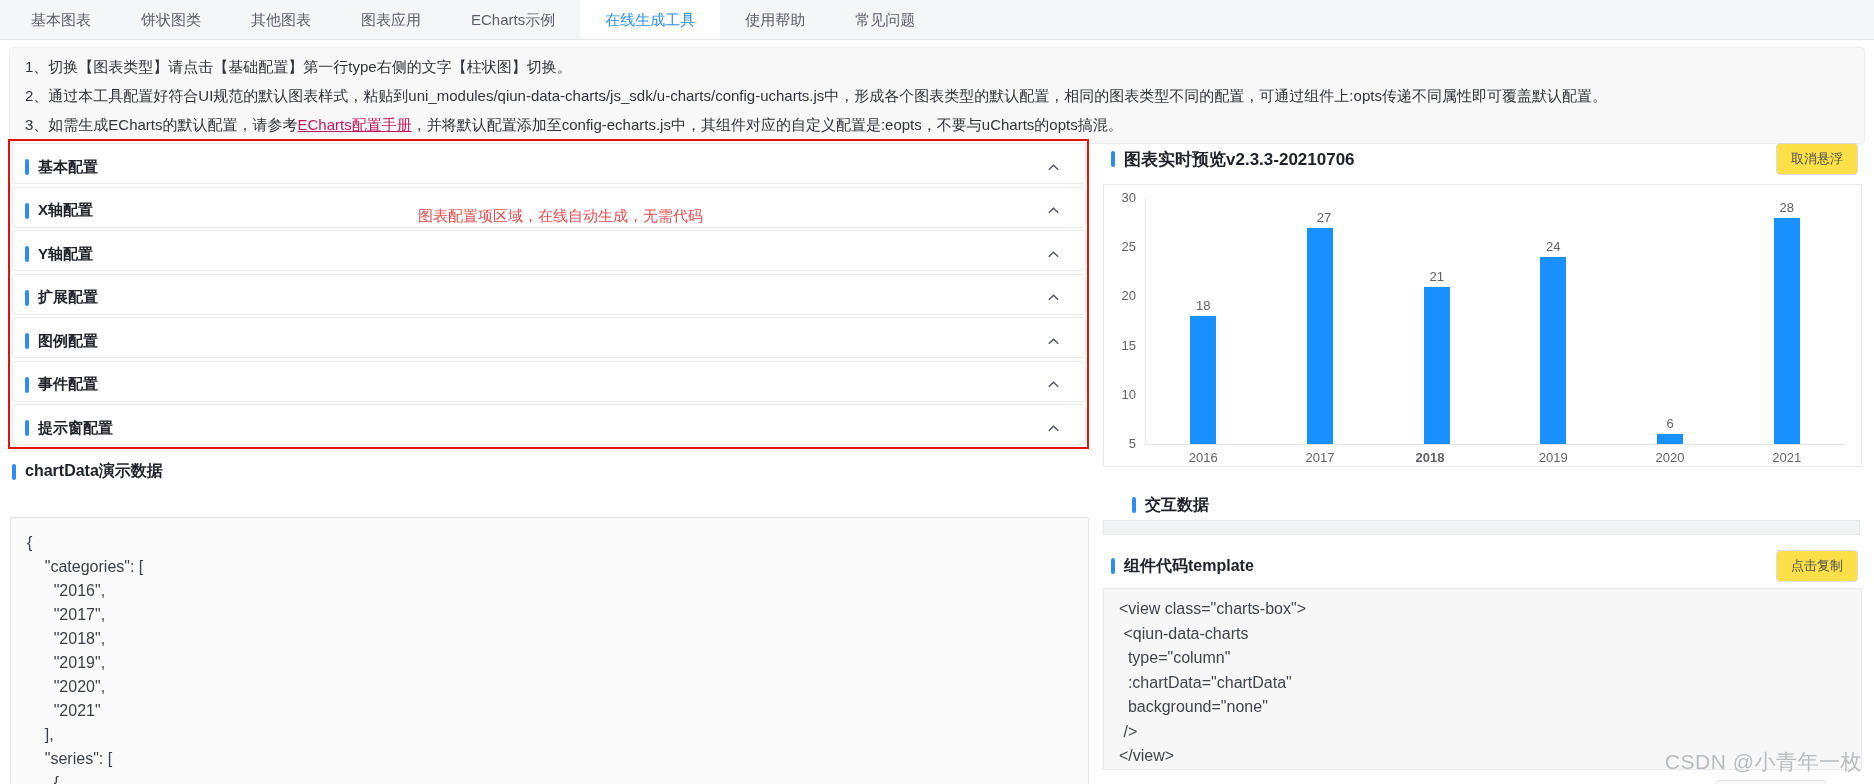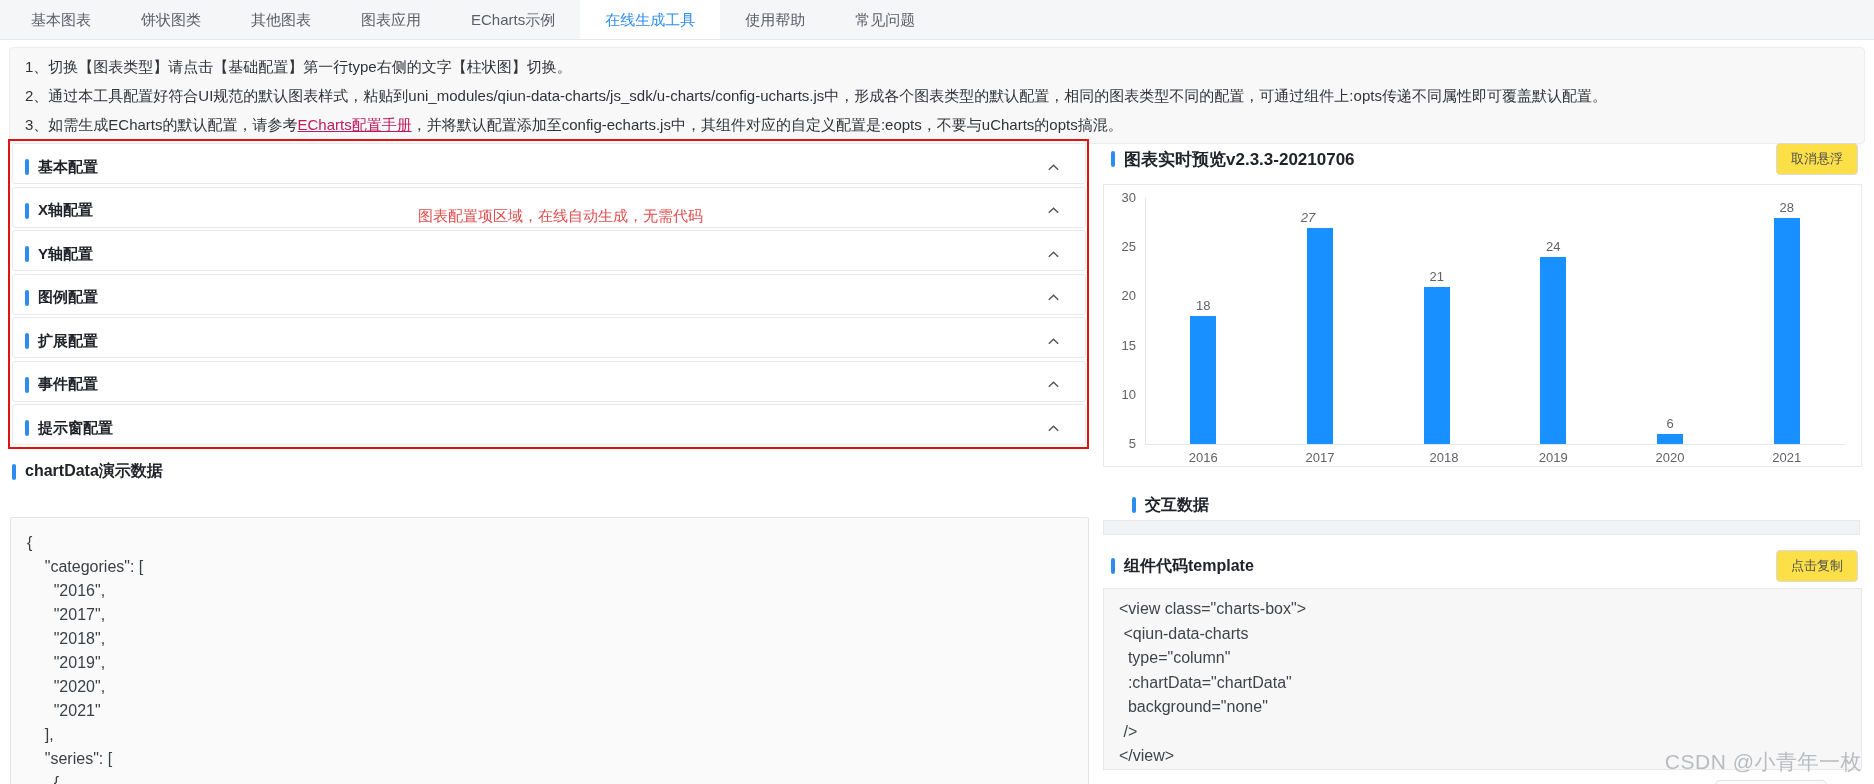--- a/index.html
+++ b/index.html
@@ -124,30 +124,30 @@
         <span class="bluebar"></span>
         <span class="acc-title">Y轴配置</span>
         <span class="chev">
           <svg width="15" height="15" viewBox="0 0 16 16">
             <polyline points="3,10.5 8,5.5 13,10.5" fill="none" stroke="#51555e" stroke-width="1.5"></polyline>
           </svg>
         </span>
       </div>
       <div class="acc-row">
         <span class="bluebar"></span>
+        <span class="acc-title">扩展配置</span>
+        <span class="chev">
+          <svg width="15" height="15" viewBox="0 0 16 16">
+            <polyline points="3,10.5 8,5.5 13,10.5" fill="none" stroke="#51555e" stroke-width="1.5"></polyline>
+          </svg>
+        </span>
+      </div>
+      <div class="acc-row">
+        <span class="bluebar"></span>
         <span class="acc-title">图例配置</span>
-        <span class="chev">
-          <svg width="15" height="15" viewBox="0 0 16 16">
-            <polyline points="3,10.5 8,5.5 13,10.5" fill="none" stroke="#51555e" stroke-width="1.5"></polyline>
-          </svg>
-        </span>
-      </div>
-      <div class="acc-row">
-        <span class="bluebar"></span>
-        <span class="acc-title">扩展配置</span>
         <span class="chev">
           <svg width="15" height="15" viewBox="0 0 16 16">
             <polyline points="3,10.5 8,5.5 13,10.5" fill="none" stroke="#51555e" stroke-width="1.5"></polyline>
           </svg>
         </span>
       </div>
       <div class="acc-row">
         <span class="bluebar"></span>
         <span class="acc-title">事件配置</span>
         <span class="chev">
@@ -200,25 +200,25 @@
           <div class="tick" style="top: 5px;">30</div>
           <div class="tick" style="top: 54.2px;">25</div>
           <div class="tick" style="top: 103.4px;">20</div>
           <div class="tick" style="top: 152.6px;">15</div>
           <div class="tick" style="top: 201.8px;">10</div>
           <div class="tick" style="top: 251px;">5</div>
           <div class="bar" style="left: 86.3333px; top: 131.08px; width: 26px; height: 127.92px; background: rgb(24, 144, 255);"></div>
           <div class="vlabel" style="left: 79.3333px; top: 113.08px; width: 40px;">18</div>
           <div class="xlabel" style="left: 69.3333px; top: 265px; width: 60px;">2016</div>
           <div class="bar" style="left: 203px; top: 42.52px; width: 26px; height: 216.48px; background: rgb(24, 144, 255);"></div>
-          <div class="vlabel" style="left: 184px; top: 24.52px; width: 40px; font-style: italic;">27</div>
+          <div class="vlabel" style="left: 200px; top: 24.52px; width: 40px;">27</div>
           <div class="xlabel" style="left: 186px; top: 265px; width: 60px;">2017</div>
           <div class="bar" style="left: 319.667px; top: 101.56px; width: 26px; height: 157.44px; background: rgb(24, 144, 255);"></div>
           <div class="vlabel" style="left: 312.667px; top: 83.56px; width: 40px;">21</div>
-          <div class="xlabel" style="left: 310px; top: 265px; width: 60px;">2018</div>
+          <div class="xlabel" style="left: 296px; top: 265px; width: 60px; font-weight: bold;">2018</div>
           <div class="bar" style="left: 436.333px; top: 72.04px; width: 26px; height: 186.96px; background: rgb(24, 144, 255);"></div>
           <div class="vlabel" style="left: 429.333px; top: 54.04px; width: 40px;">24</div>
           <div class="xlabel" style="left: 419.333px; top: 265px; width: 60px;">2019</div>
           <div class="bar" style="left: 553px; top: 249.16px; width: 26px; height: 9.84px; background: rgb(24, 144, 255);"></div>
           <div class="vlabel" style="left: 546px; top: 231.16px; width: 40px;">6</div>
           <div class="xlabel" style="left: 536px; top: 265px; width: 60px;">2020</div>
           <div class="bar" style="left: 669.667px; top: 32.68px; width: 26px; height: 226.32px; background: rgb(24, 144, 255);"></div>
           <div class="vlabel" style="left: 662.667px; top: 14.68px; width: 40px;">28</div>
           <div class="xlabel" style="left: 652.667px; top: 265px; width: 60px;">2021</div>
         </div>

